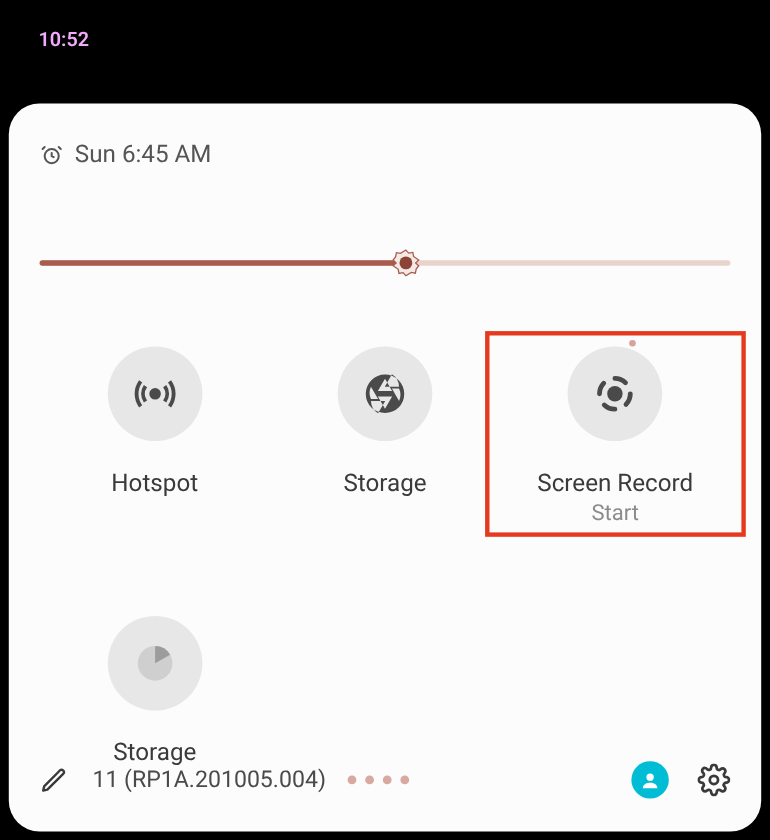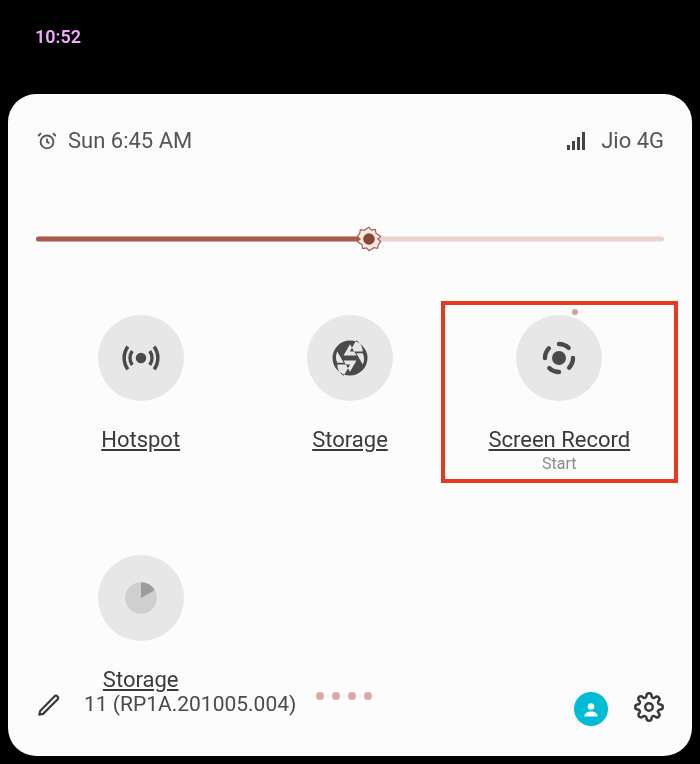--- a/index.html
+++ b/index.html
@@ -106,24 +106,23 @@
     background: #e7e7e7;
     display: flex;
     align-items: center;
     justify-content: center;
   }
   .tile-circle svg { width: 42px; height: 42px; display: block; }
   .tile-label {
     margin-top: 26px;
     font-size: 22px;
     color: #3a3a3a;
-    text-decoration: underline;
   }
   .tile-sub {
-    font-size: 16px;
+    font-size: 20px;
     color: #8b8b8b;
     margin-top: 2px;
   }
   .highlight {
     position: relative;
     text-align: right;
   }
   .highlight::before {
     content: "";
     position: absolute;
@@ -144,21 +143,21 @@
     border-radius: 50%;
   }
   .tile-inner { position: relative; }
 
   .bottom-row {
     position: absolute;
     left: 28px;
     right: 28px;
     bottom: 30px;
     display: flex;
-    align-items: flex-start;
+    align-items: center;
     color: #4a4a4a;
   }
   .edit-icon svg { width: 26px; height: 26px; display: block; }
   .build-text { margin-left: 22px; font-size: 21px; }
   .page-dots { margin-left: 20px; display: flex; gap: 8px; }
   .page-dots span {
     width: 8px; height: 8px; border-radius: 50%; background: #d8a9a0;
   }
   .spacer { flex: 1; }
   .profile-icon {
@@ -182,29 +181,20 @@
       <div class="status-left">
         <span class="alarm-icon">
           <svg viewBox="0 0 24 24" fill="none" stroke="#555" stroke-width="2" stroke-linecap="round">
             <circle cx="12" cy="13" r="7"></circle>
             <path d="M12 10v3l2 1"></path>
             <path d="M5 4 3 6"></path>
               <path d="M19 4l2 2"></path>
           </svg>
         </span>
         <span>Sun 6:45 AM</span>
-      </div>
-      <div class="status-right">
-        <span class="signal-icon">
-          <span></span>
-            <span></span>
-            <span></span>
-            <span></span>
-        </span>
-        <span>Jio 4G</span>
       </div>
     </div>
 
     <div class="slider-wrap">
       <div class="slider-track"></div>
       <div class="slider-fill" id="slider-fill" style="width: 53%;"></div>
       <div class="slider-thumb" id="slider-thumb" style="left: 53%;">
         <svg viewBox="0 0 24 24">
           <path d="M12 2l2.2 2.4 3.2-.6.6 3.2L22 9.8l-2.4 2.2 2.4 2.2-2 2.6-.6 3.2-3.2-.6L12 22l-2.2-2.4-3.2.6-.6-3.2L2 14.2l2.4-2.2L2 9.8l2-2.6.6-3.2 3.2.6z" fill="#f4e9e5" stroke="#a95c4d" stroke-width="1"></path>
           <circle cx="12" cy="12" r="5" fill="#8c4437"></circle>

